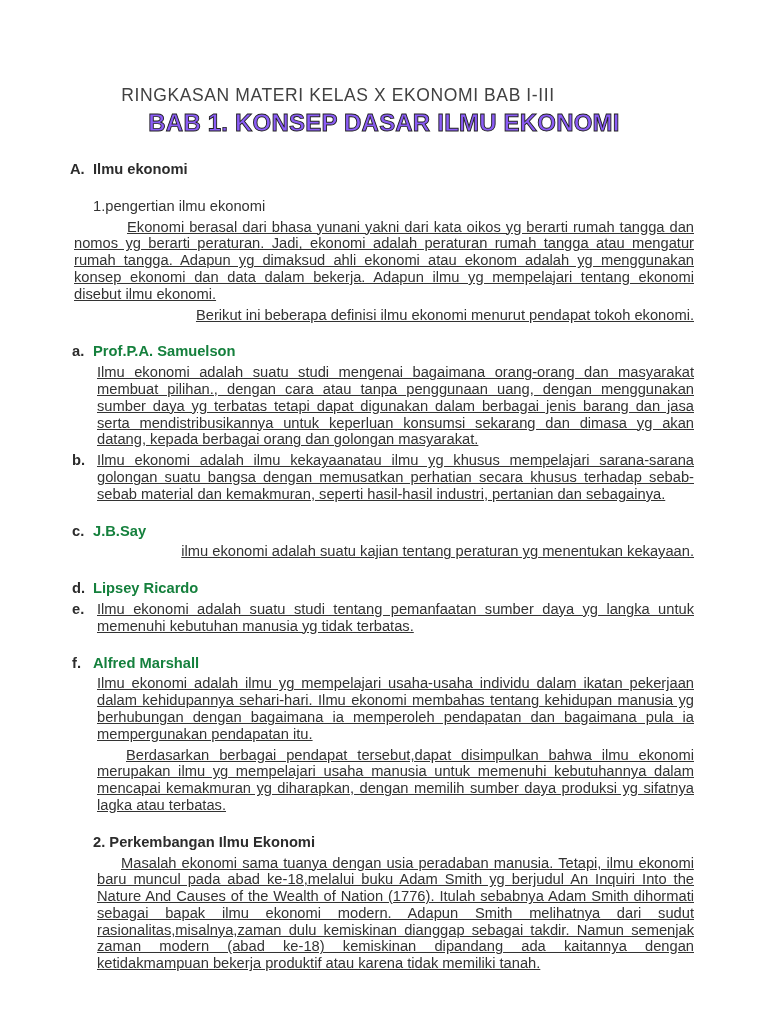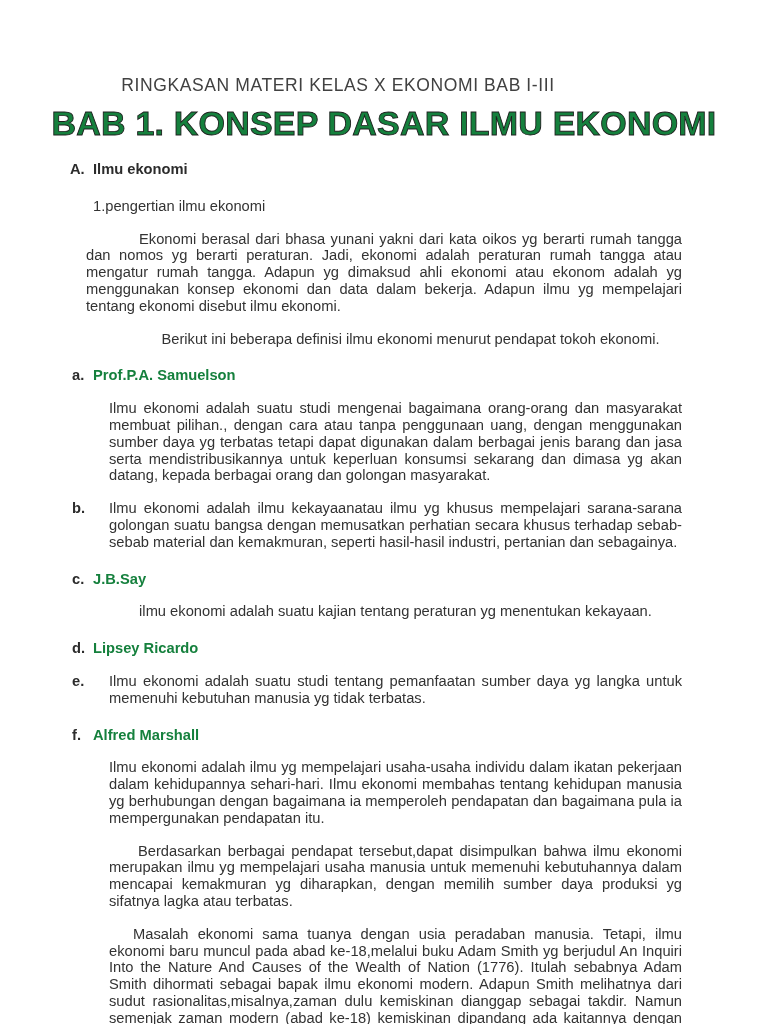--- a/index.html
+++ b/index.html
@@ -11,62 +11,62 @@
     position: relative;
     width: 768px;
     height: 1024px;
     background: #ffffff;
     overflow: hidden;
     font-family: "Liberation Sans", sans-serif;
     color: #333333;
   }
   .doc-header {
     position: absolute;
-    top: 75px;
+    top: 85px;
     left: 0;
     width: 676px;
     text-align: center;
     font-size: 17.5px;
     letter-spacing: 0.6px;
     color: #414141;
     font-weight: 400;
   }
   .doc-title {
     position: absolute;
     top: 105px;
     left: 0;
     width: 768px;
     margin: 0;
     text-align: center;
-    font-size: 34px;
+    font-size: 24px;
     line-height: 36px;
     font-weight: bold;
     letter-spacing: 0.2px;
-    color: #15803d;
+    color: #8b5cf6;
     -webkit-text-stroke: 0.9px #1d1d1d;
   }
   .content {
     position: absolute;
     top: 161px;
     left: 70px;
     width: 628px;
     font-size: 14.7px;
     line-height: 16.8px;
     text-align: justify;
     text-justify: inter-word;
   }
-  .content p { margin: 16px; }
+  .content p { margin: 4px; text-decoration: underline; }
   .bold { font-weight: bold; color: #2c2c2c; }
   .hang { position: relative; padding-left: 23px; }
   .hang-label { position: absolute; left: 0; top: 0; }
   .single-line { text-align: left; white-space: nowrap; margin-top: 20px; }
   .indent-53 { text-indent: 53px; }
   .indent-29 { text-indent: 29px; }
   .indent-24 { text-indent: 24px; }
-  .left-align { text-align: center; }
+  .left-align { text-align: right; }
   .def-item { position: relative; padding-left: 23px; }
   .def-label { position: absolute; left: 2px; top: 0; font-weight: bold; color: #2c2c2c; }
   .def-name { font-weight: bold; color: #15803d; }
 </style>
 </head>
 <body>
 
 <div class="page">
 
   <div class="doc-header">RINGKASAN MATERI KELAS X EKONOMI BAB I-III</div>
@@ -118,19 +118,22 @@
     <div class="def-item">
       <span class="def-label">f.</span>
       <div class="def-name single-line">Alfred Marshall</div>
       <p>Ilmu ekonomi adalah ilmu yg mempelajari usaha-usaha individu dalam ikatan pekerjaan dalam kehidupannya sehari-hari. Ilmu ekonomi membahas tentang kehidupan manusia yg berhubungan dengan bagaimana ia memperoleh pendapatan dan bagaimana pula ia mempergunakan pendapatan itu.</p>
     </div>
 
     <div class="hang">
       <p class="indent-29">Berdasarkan berbagai pendapat tersebut,dapat disimpulkan bahwa ilmu ekonomi merupakan ilmu yg mempelajari usaha manusia untuk memenuhi kebutuhannya dalam mencapai kemakmuran yg diharapkan, dengan memilih sumber daya produksi yg sifatnya lagka atau terbatas.</p>
     </div>
 
+    <div class="hang">
+      <div class="bold single-line">2. Perkembangan Ilmu Ekonomi</div>
+    </div>
 
     <div class="hang">
       <p class="indent-24">Masalah ekonomi sama tuanya dengan usia peradaban manusia. Tetapi, ilmu ekonomi baru muncul pada abad ke-18,melalui buku Adam Smith yg berjudul An Inquiri Into the Nature And Causes of the Wealth of Nation (1776). Itulah sebabnya Adam Smith dihormati sebagai bapak ilmu ekonomi modern. Adapun Smith melihatnya dari sudut rasionalitas,misalnya,zaman dulu kemiskinan dianggap sebagai takdir. Namun semenjak zaman modern (abad ke-18) kemiskinan dipandang ada kaitannya dengan ketidakmampuan bekerja produktif atau karena tidak memiliki tanah.</p>
     </div>
 
   </div>
 </div>
 
 </body></html>

